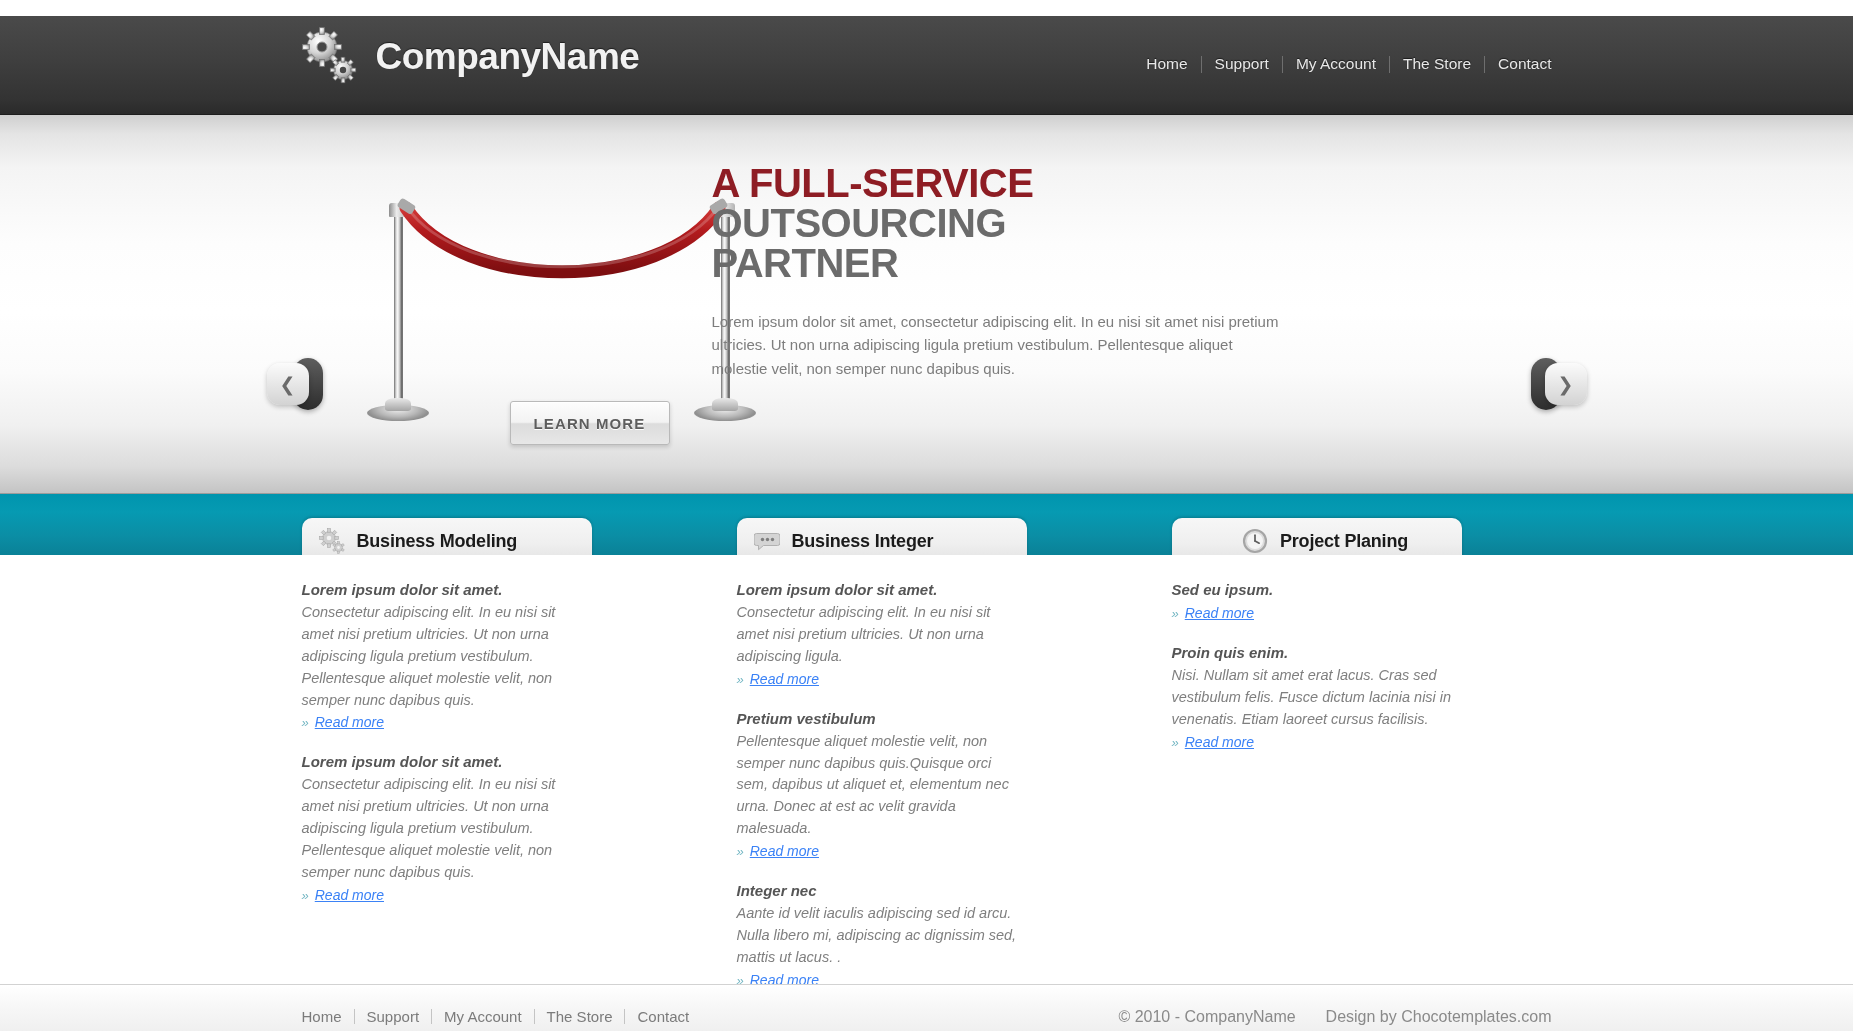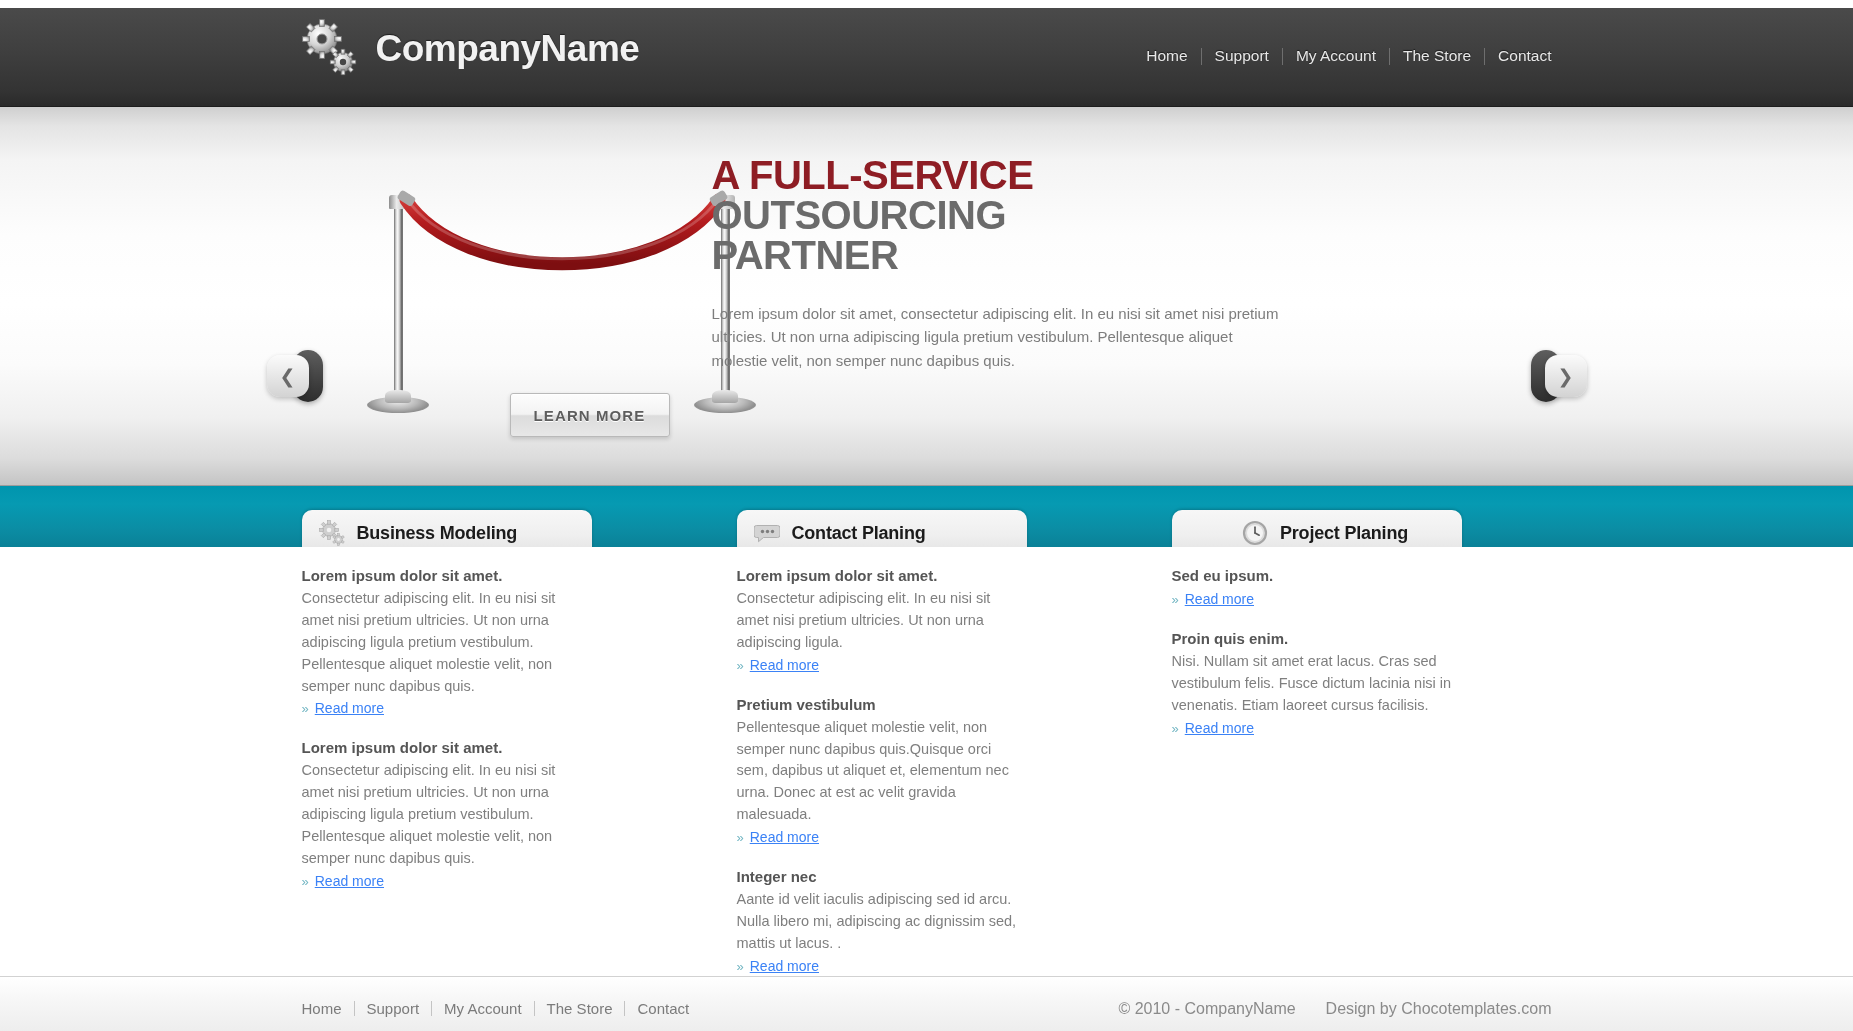--- a/index.html
+++ b/index.html
@@ -13,21 +13,21 @@
 
   
   .header {
     position: relative;
     height: 99px;
     background: linear-gradient(to bottom, #4a4a4a 0%, #3f3f3f 45%, #333333 85%, #2a2a2a 100%);
     border-bottom: 1px solid #1d1d1d;
   }
   .header-inner {
     position: relative;
-    width: 1250px; margin: 8px auto;
+    width: 1250px; margin: 16px auto;
     height: 99px;
   }
   .logo-wrap {
     position: absolute; left: 0; top: 10px;
     display: flex; align-items: center; gap: 14px;
   }
   .gear-logo { width: 60px; height: 62px; position: relative; }
   .brand-name {
     font-size: 37px; font-weight: bold; color: #f2f2f2;
     letter-spacing: -0.5px;
@@ -162,21 +162,21 @@
   .tab-icon { width: 26px; height: 26px; flex: 0 0 26px; }
 
   
   .content {
     position: relative;
     background: #ffffff;
     height: 432px;
   }
   .content-inner {
     width: 1250px; margin: 0 auto;
-    display: flex; padding-top: 20px;
+    display: flex; padding-top: 26px; font-style: italic;
   }
   .col {
     width: 290px; margin-right: 145px;
   }
   .col:last-child { margin-right: 0; }
   .blk { margin-bottom: 22px; }
   .blk h3 {
     font-size: 15px; font-weight: bold; color: #555555;
     margin-bottom: 4px;
   }
@@ -372,21 +372,21 @@
 
       <div class="tab-card">
         <span class="tab-icon">
           <svg viewBox="0 0 26 26" width="26" height="26">
             <path d="M2.5 5.5 h21 a2.5 2.5 0 0 1 2.5 2.5 v7 a2.5 2.5 0 0 1 -2.5 2.5 h-14 l-5 4.2 v-4.2 h-2 a2.5 2.5 0 0 1 -2.5 -2.5 v-7 a2.5 2.5 0 0 1 2.5 -2.5 z" fill="#d4d4d4" stroke="#ababab" stroke-width="0.9"></path>
             <circle cx="8.5" cy="11.5" r="1.7" fill="#7e7e7e"></circle>
             <circle cx="13.5" cy="11.5" r="1.7" fill="#7e7e7e"></circle>
             <circle cx="18.5" cy="11.5" r="1.7" fill="#7e7e7e"></circle>
           </svg>
         </span>
-        <span class="tab-title">Contact Planing</span>
+        <span class="tab-title">Business Integer</span>
       </div>
 
       <div class="tab-card">
         <span class="tab-icon">
           <svg viewBox="0 0 26 26" width="26" height="26">
             <circle cx="13" cy="13" r="11" fill="#dcdcdc" stroke="#a5a5a5" stroke-width="2.2"></circle>
             <circle cx="13" cy="13" r="8" fill="#f4f4f4"></circle>
             <line x1="13" y1="13" x2="13" y2="7.2" stroke="#5d5d5d" stroke-width="1.7" stroke-linecap="round"></line>
             <line x1="13" y1="13" x2="17.2" y2="15.2" stroke="#5d5d5d" stroke-width="1.7" stroke-linecap="round"></line>
           </svg>

